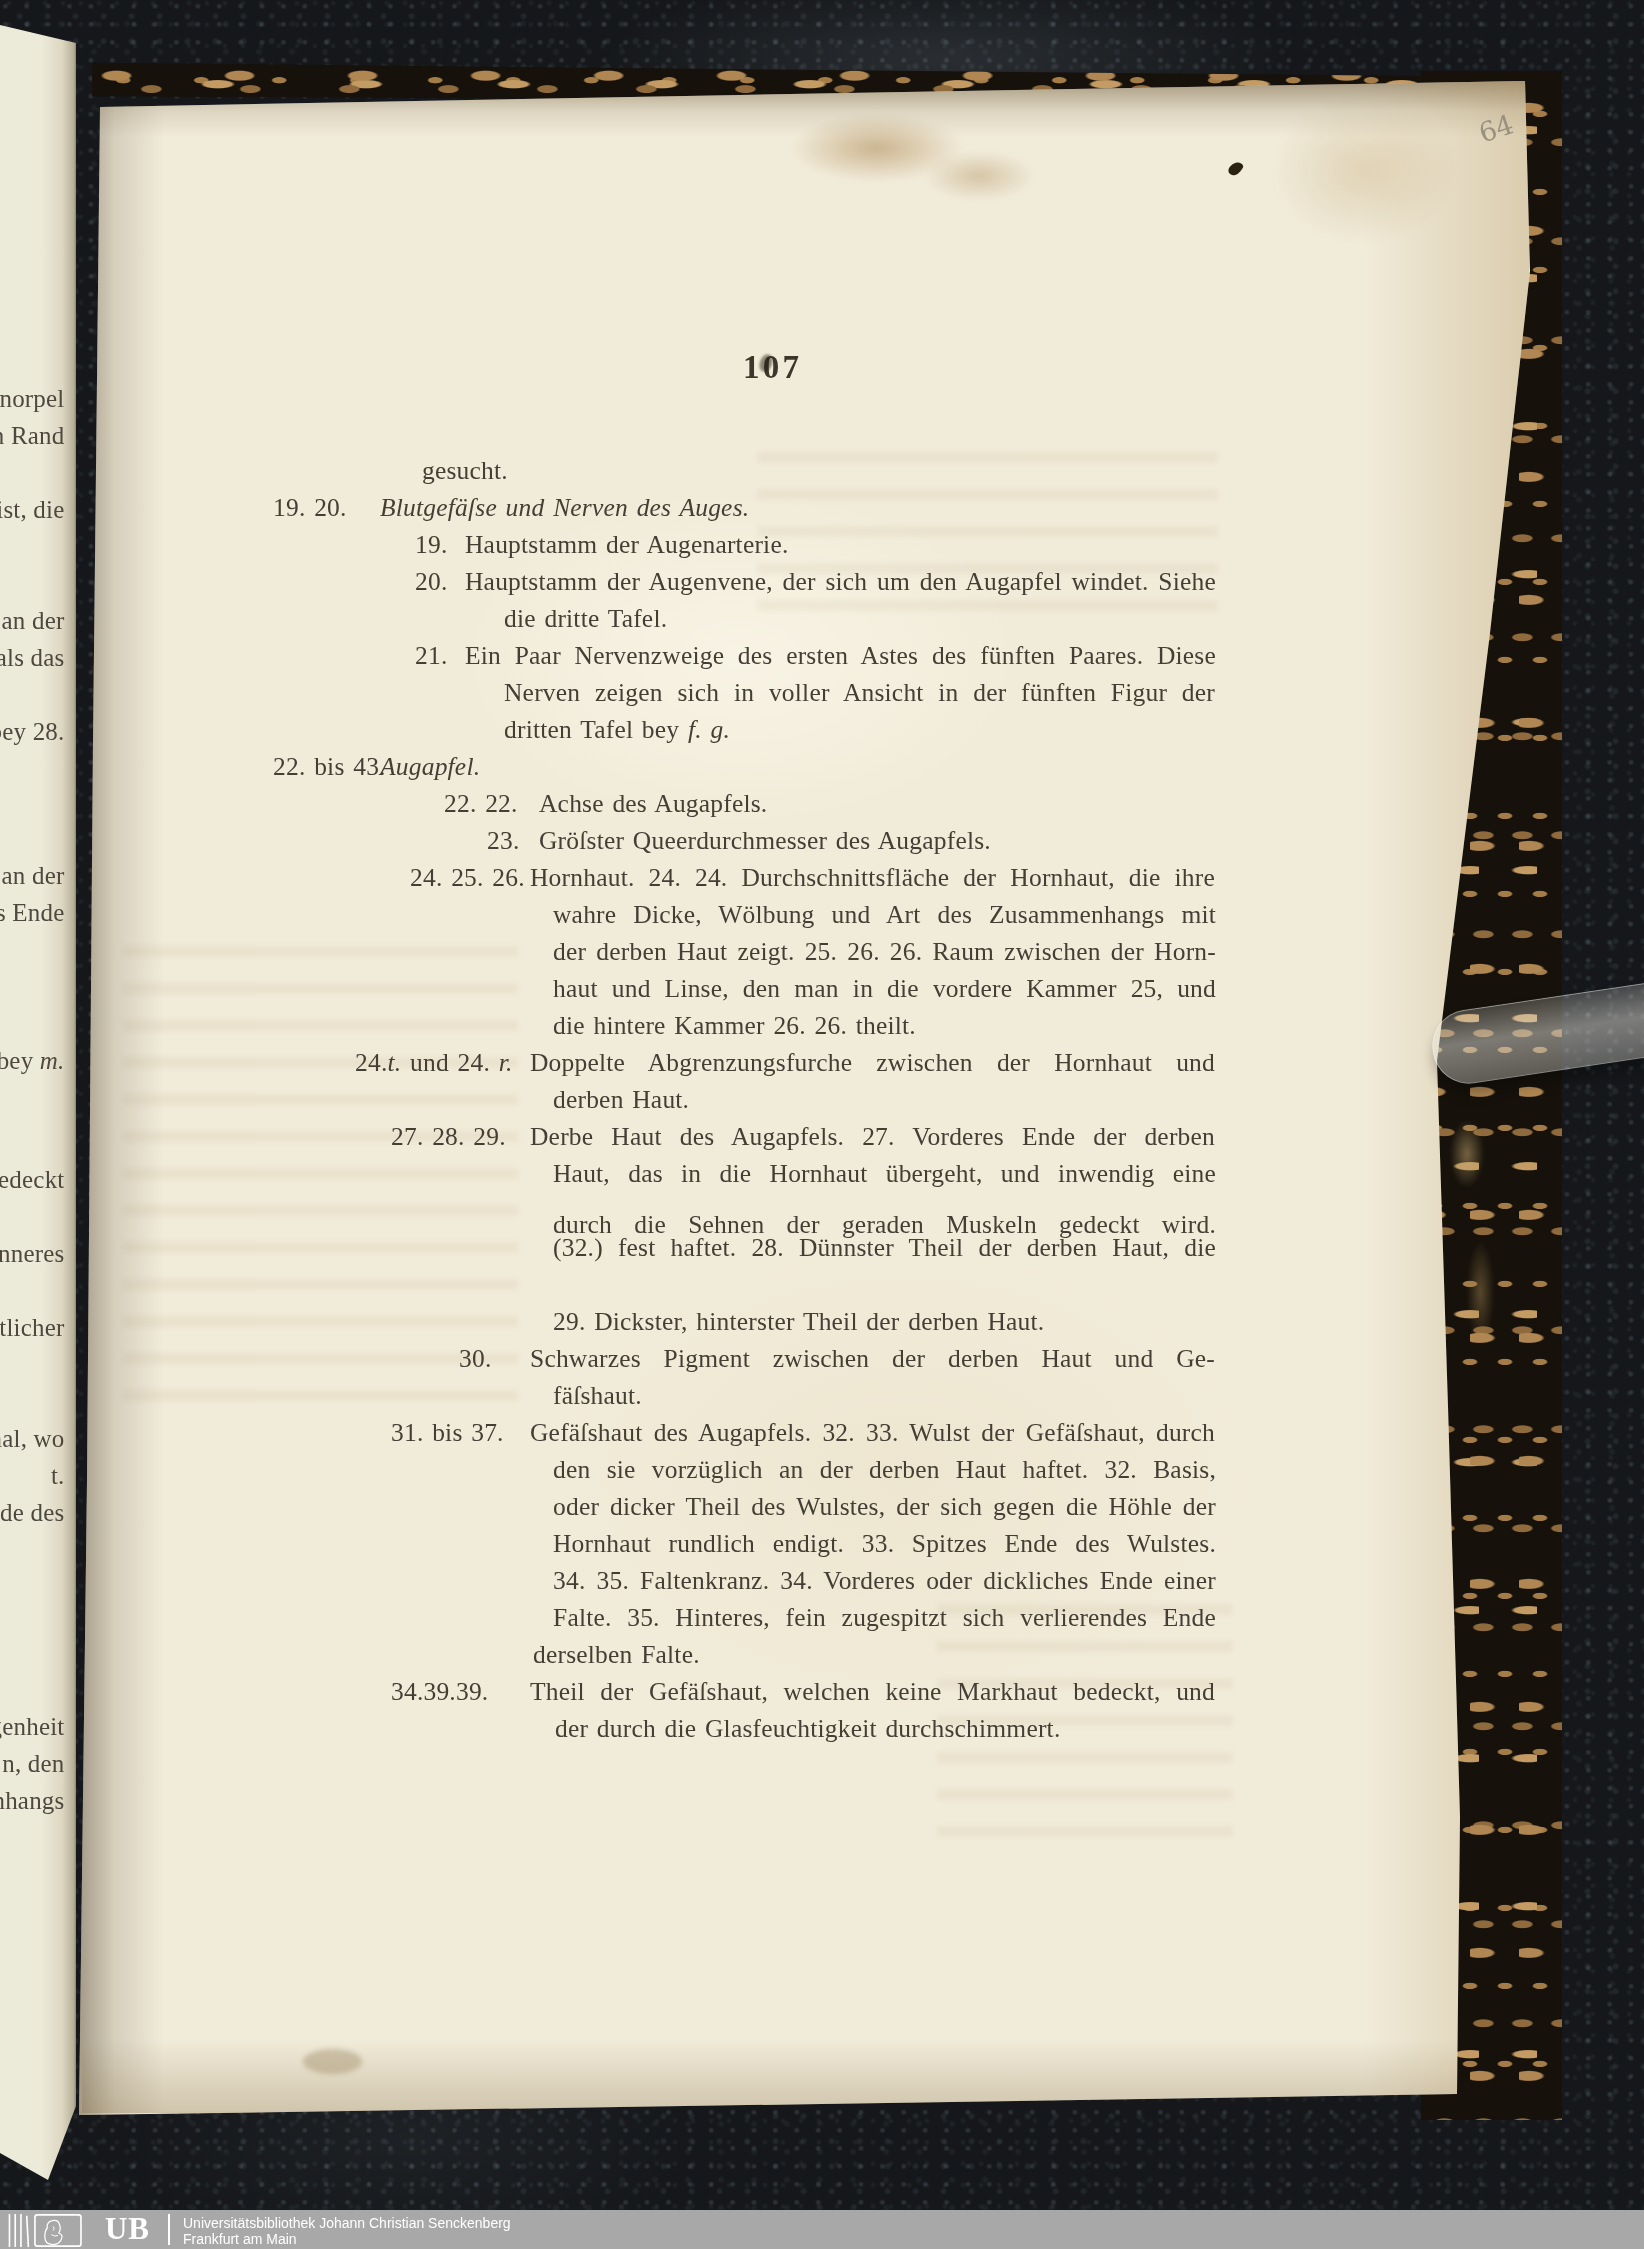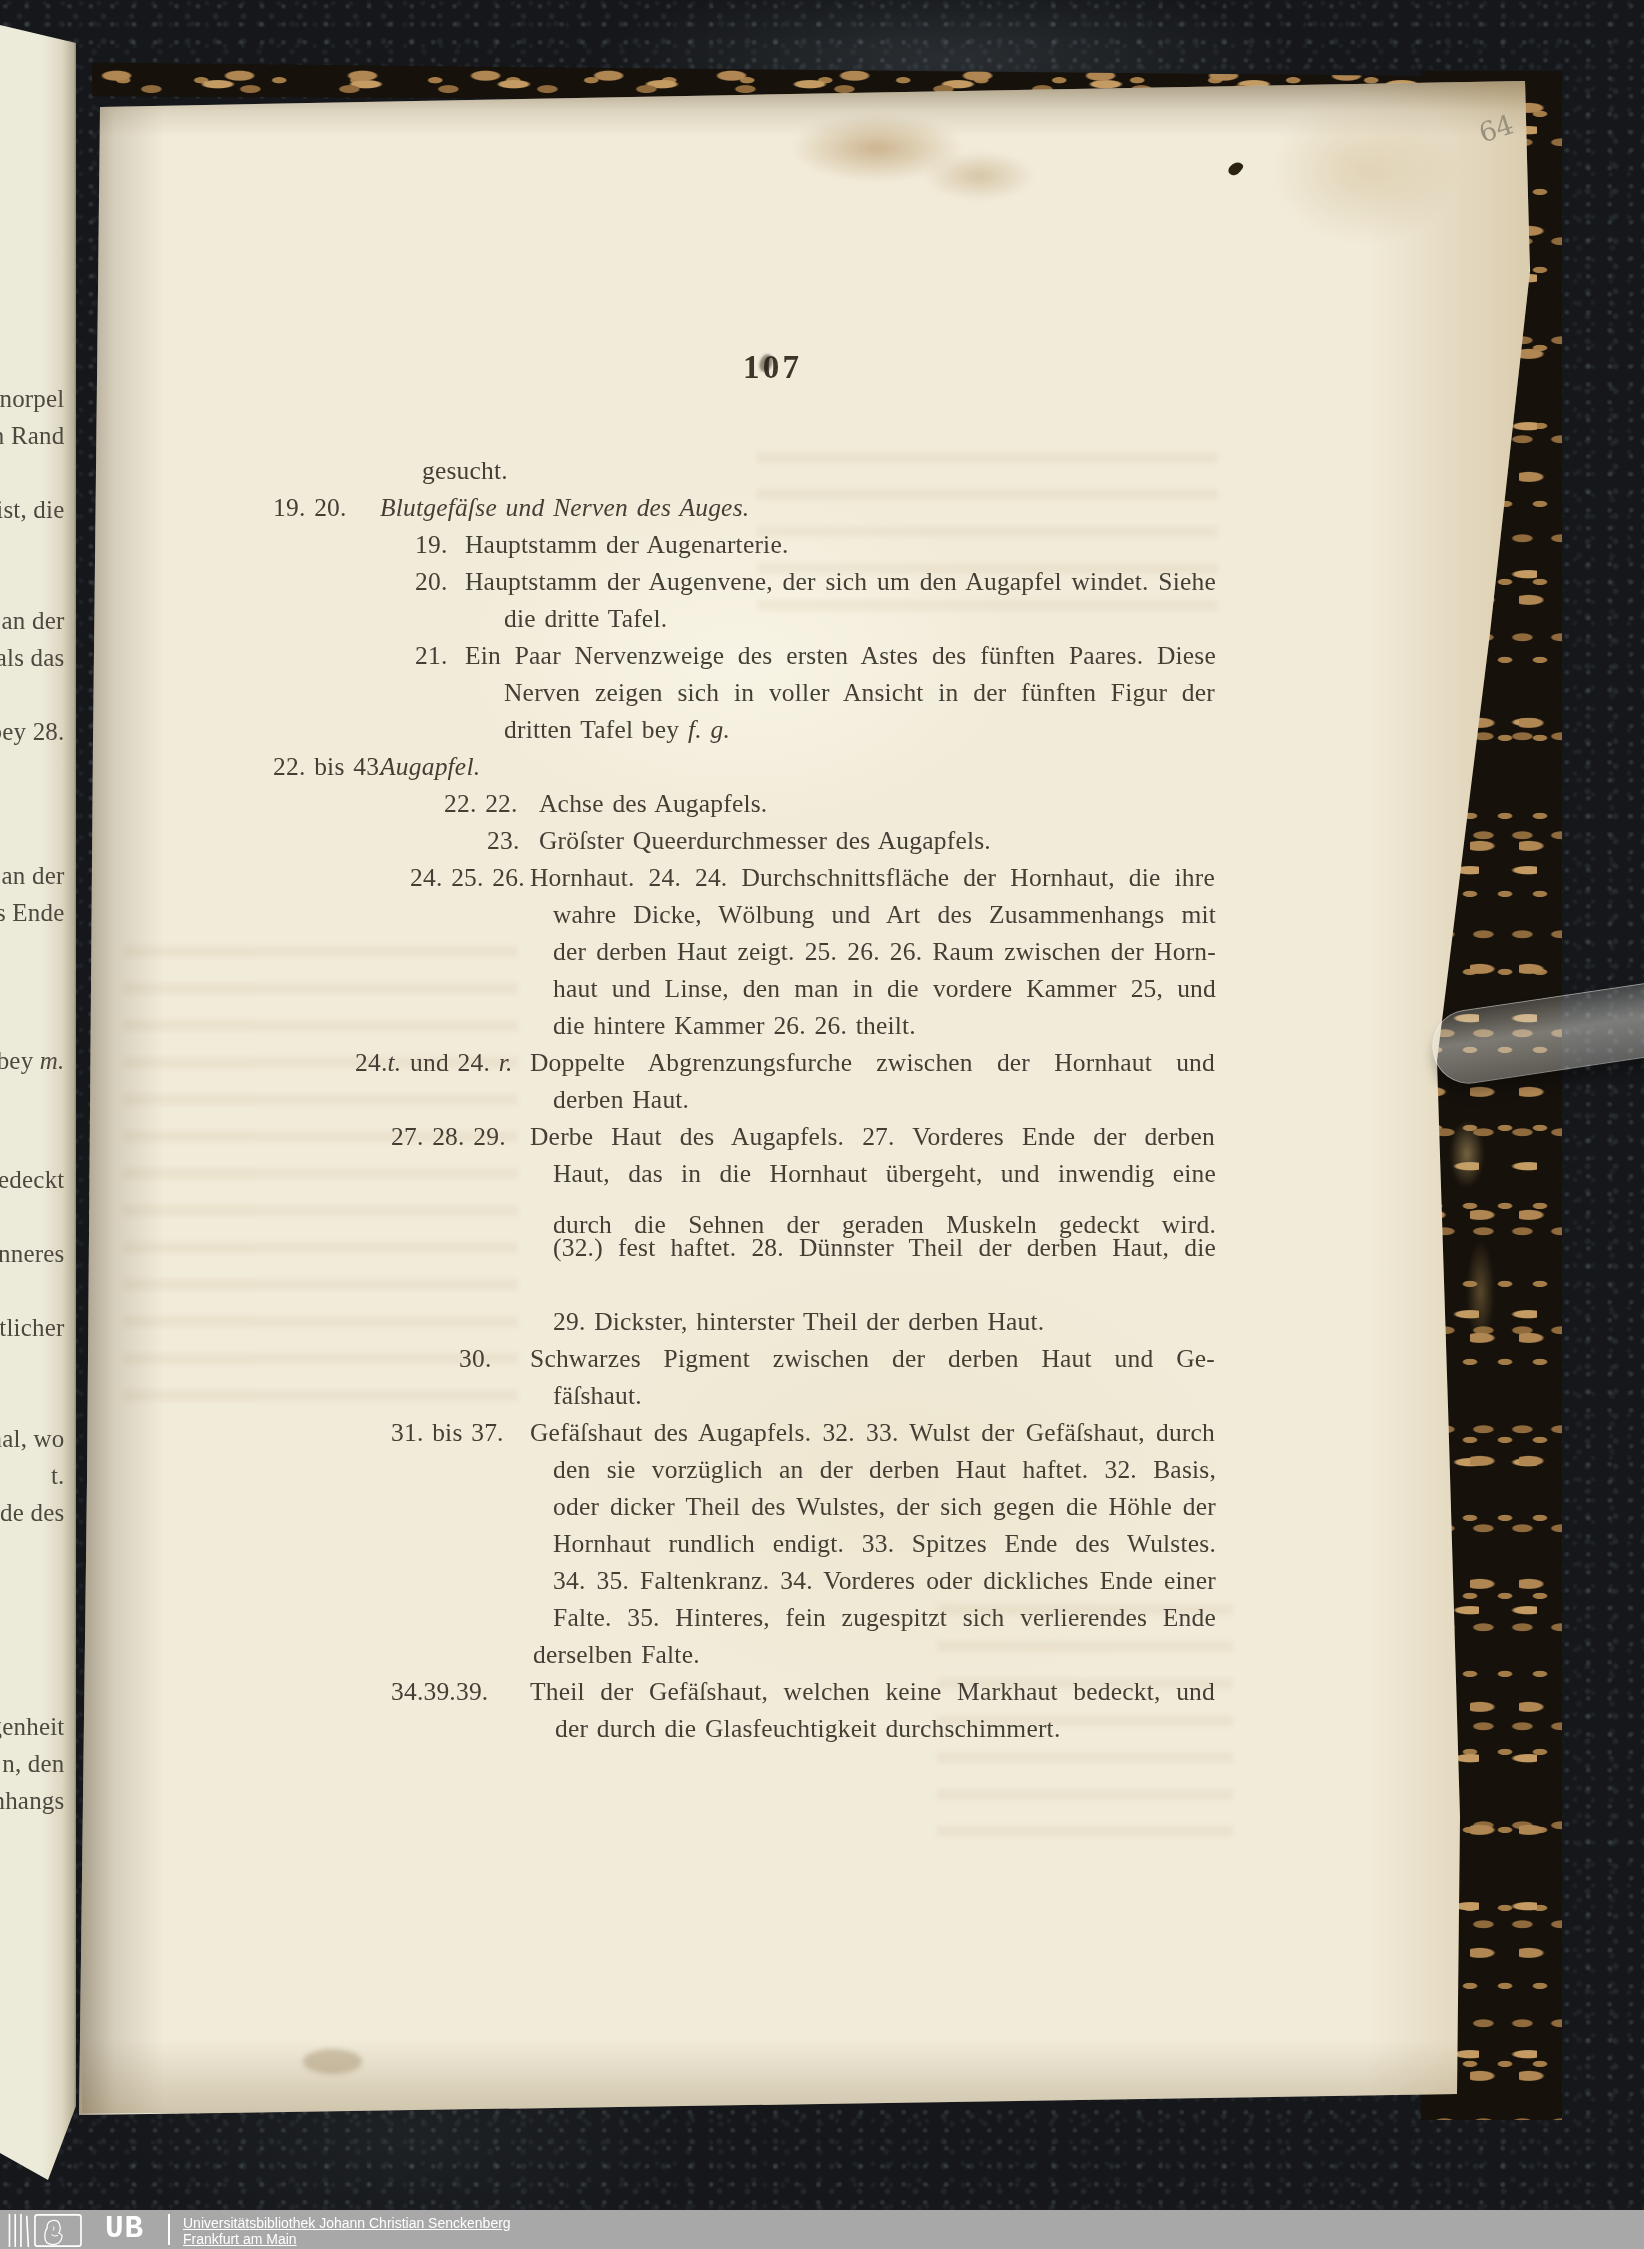--- a/index.html
+++ b/index.html
@@ -111,24 +111,24 @@
     background:linear-gradient(to bottom,rgba(242,242,237,.22),rgba(228,228,220,.5) 45%,rgba(198,198,190,.42));
     border-radius:36px 0 0 36px;
     border:0.8px solid rgba(255,255,255,.35);
     box-shadow:0 10px 13px rgba(0,0,0,.28);
   }
 
   
   .banner{position:absolute;left:0;top:2210px;width:1645px;height:39px;background:#a8a8a8;}
   .banner .books{position:absolute;left:6.6px;top:2.5px;height:35px;}
   .ub{position:absolute;left:105px;top:0.8px;font-size:31px;font-weight:700;color:#fff;
-    font-family:Liberation Mono, monospace;letter-spacing:0.8px;}
+    font-family:Liberation Serif, serif;letter-spacing:0.8px;}
   .ub-rule{position:absolute;left:168px;top:4.1px;width:1.6px;height:31px;background:#fff;}
   .libname{position:absolute;left:183px;top:5px;color:#fff;
-    font-family:"Liberation Sans",sans-serif;font-size:14px;line-height:16.4px;white-space:nowrap;text-decoration:underline;}
+    font-family:"Liberation Sans",sans-serif;font-size:14px;line-height:16.4px;white-space:nowrap;}
 </style>
 </head>
 <body>
 
 <div class="leather"></div>
 <div class="leather-sheen"></div>
 
 <div class="marble board-top"></div>
 <div class="marble board-right"></div>
 <div class="board-right-stain"></div>

